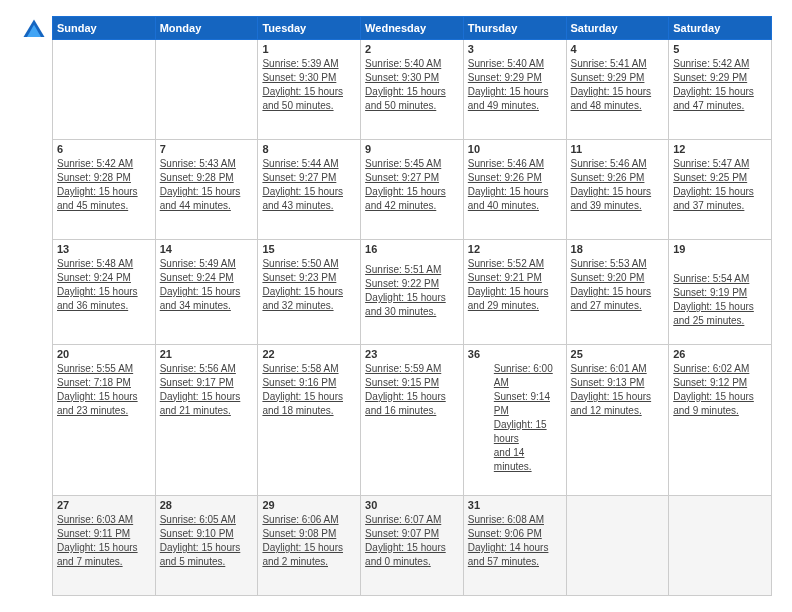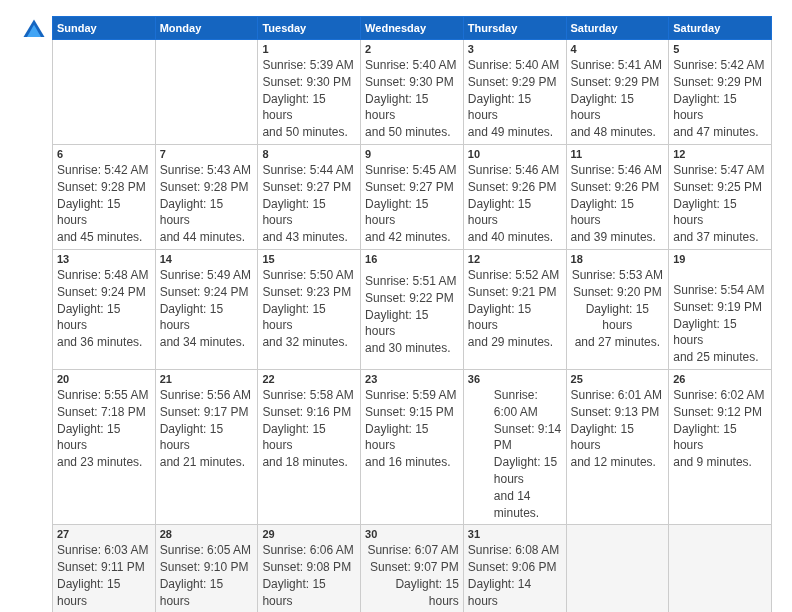--- a/index.html
+++ b/index.html
@@ -88,23 +88,24 @@
       background: #f5f5f5;
     }
     .day-num {
       font-size: 11px;
       font-weight: bold;
       color: #333;
       display: block;
       margin-bottom: 2px;
     }
     .day-info {
-      font-size: 12px;
+      font-size: 10px;
       color: #444;
       line-height: 1.4;
+      text-decoration: underline;
     }
     .empty-cell {
       background: #f9f9f9;
     }
   </style>
 </head>
 <body>
 
 <div class="page">
   <div class="header">
@@ -258,21 +259,21 @@
           </td>
           <td>
             <span class="day-num">12</span>
             <div class="day-info" style="white-space: pre-line;">Sunrise: 5:52 AM
 Sunset: 9:21 PM
 Daylight: 15 hours
 and 29 minutes.</div>
           </td>
           <td>
             <span class="day-num">18</span>
-            <div class="day-info" style="white-space: pre-line; text-align: center;">Sunrise: 5:53 AM
+            <div class="day-info" style="white-space: pre-line;">Sunrise: 5:53 AM
 Sunset: 9:20 PM
 Daylight: 15 hours
 and 27 minutes.</div>
           </td>
           <td>
             <span class="day-num">19</span>
             <div class="day-info" style="white-space: pre-line; margin-top: 17px;">Sunrise: 5:54 AM
 Sunset: 9:19 PM
 Daylight: 15 hours
 and 25 minutes.</div>
@@ -346,21 +347,21 @@
           </td>
           <td>
             <span class="day-num">29</span>
             <div class="day-info" style="white-space: pre-line;">Sunrise: 6:06 AM
 Sunset: 9:08 PM
 Daylight: 15 hours
 and 2 minutes.</div>
           </td>
           <td>
             <span class="day-num">30</span>
-            <div class="day-info" style="white-space: pre-line; text-align: right;">Sunrise: 6:07 AM
+            <div class="day-info" style="white-space: pre-line;">Sunrise: 6:07 AM
 Sunset: 9:07 PM
 Daylight: 15 hours
 and 0 minutes.</div>
           </td>
           <td>
             <span class="day-num">31</span>
             <div class="day-info" style="white-space: pre-line;">Sunrise: 6:08 AM
 Sunset: 9:06 PM
 Daylight: 14 hours
 and 57 minutes.</div>

